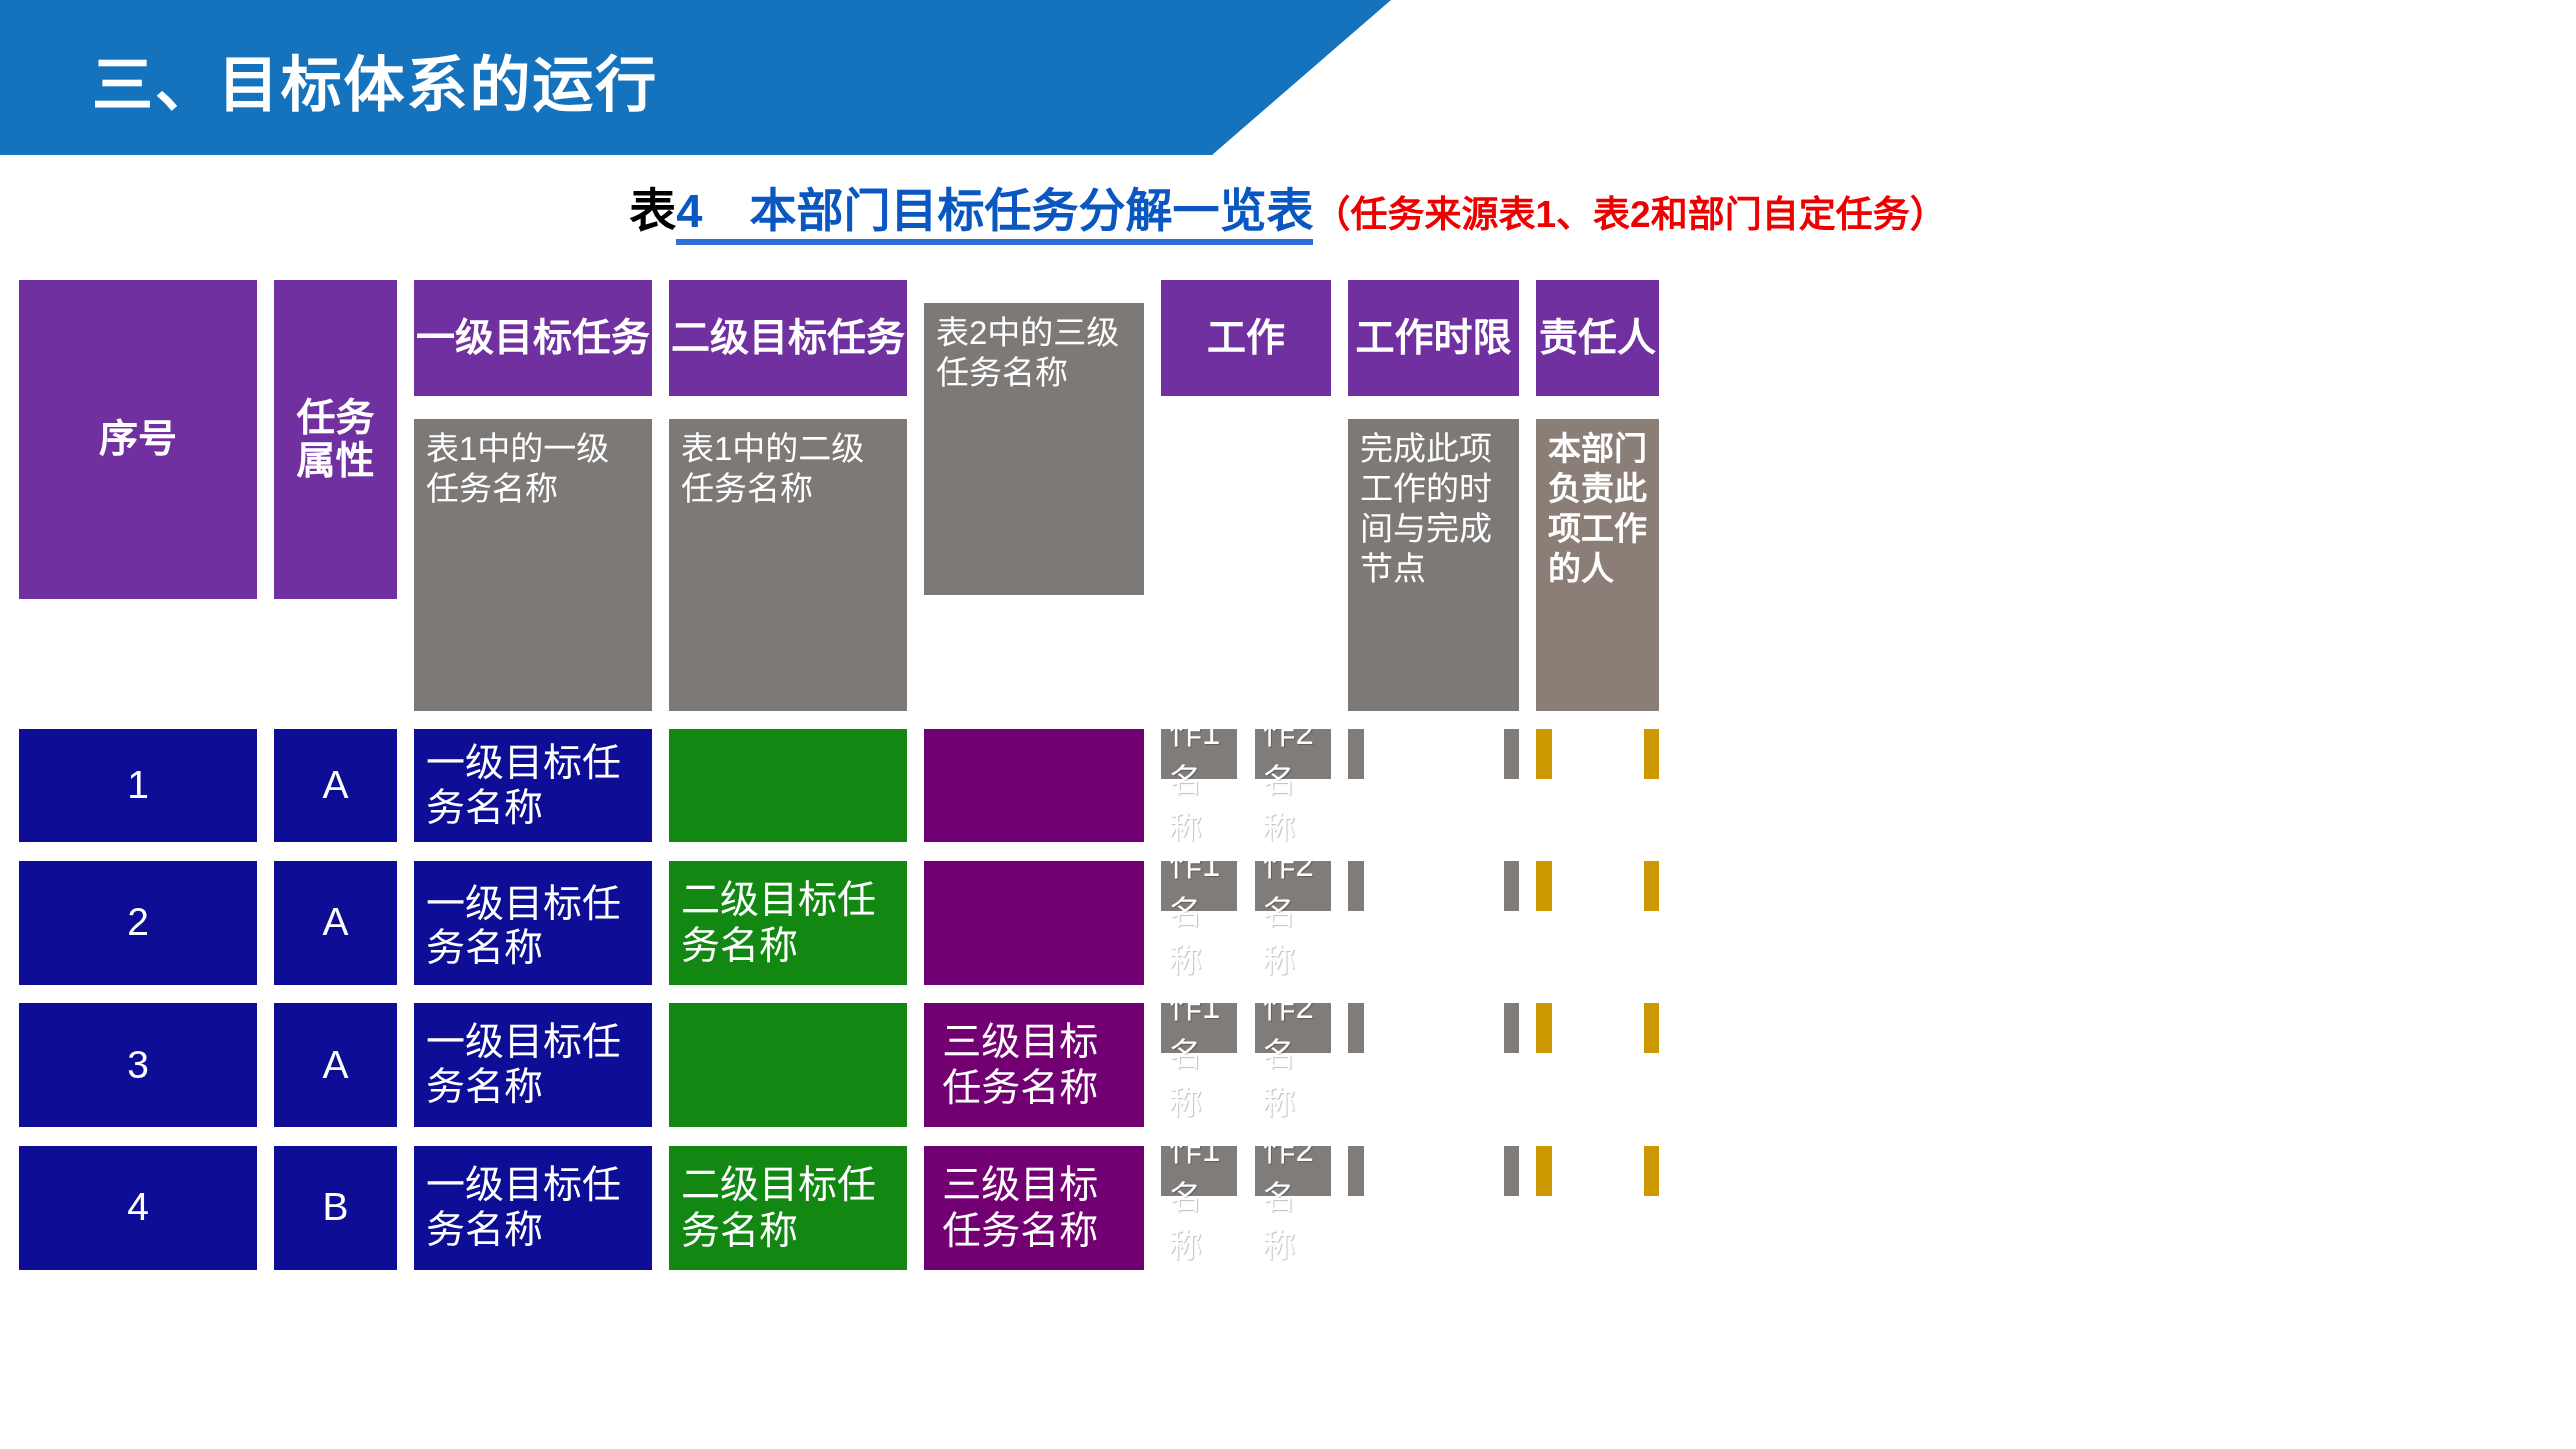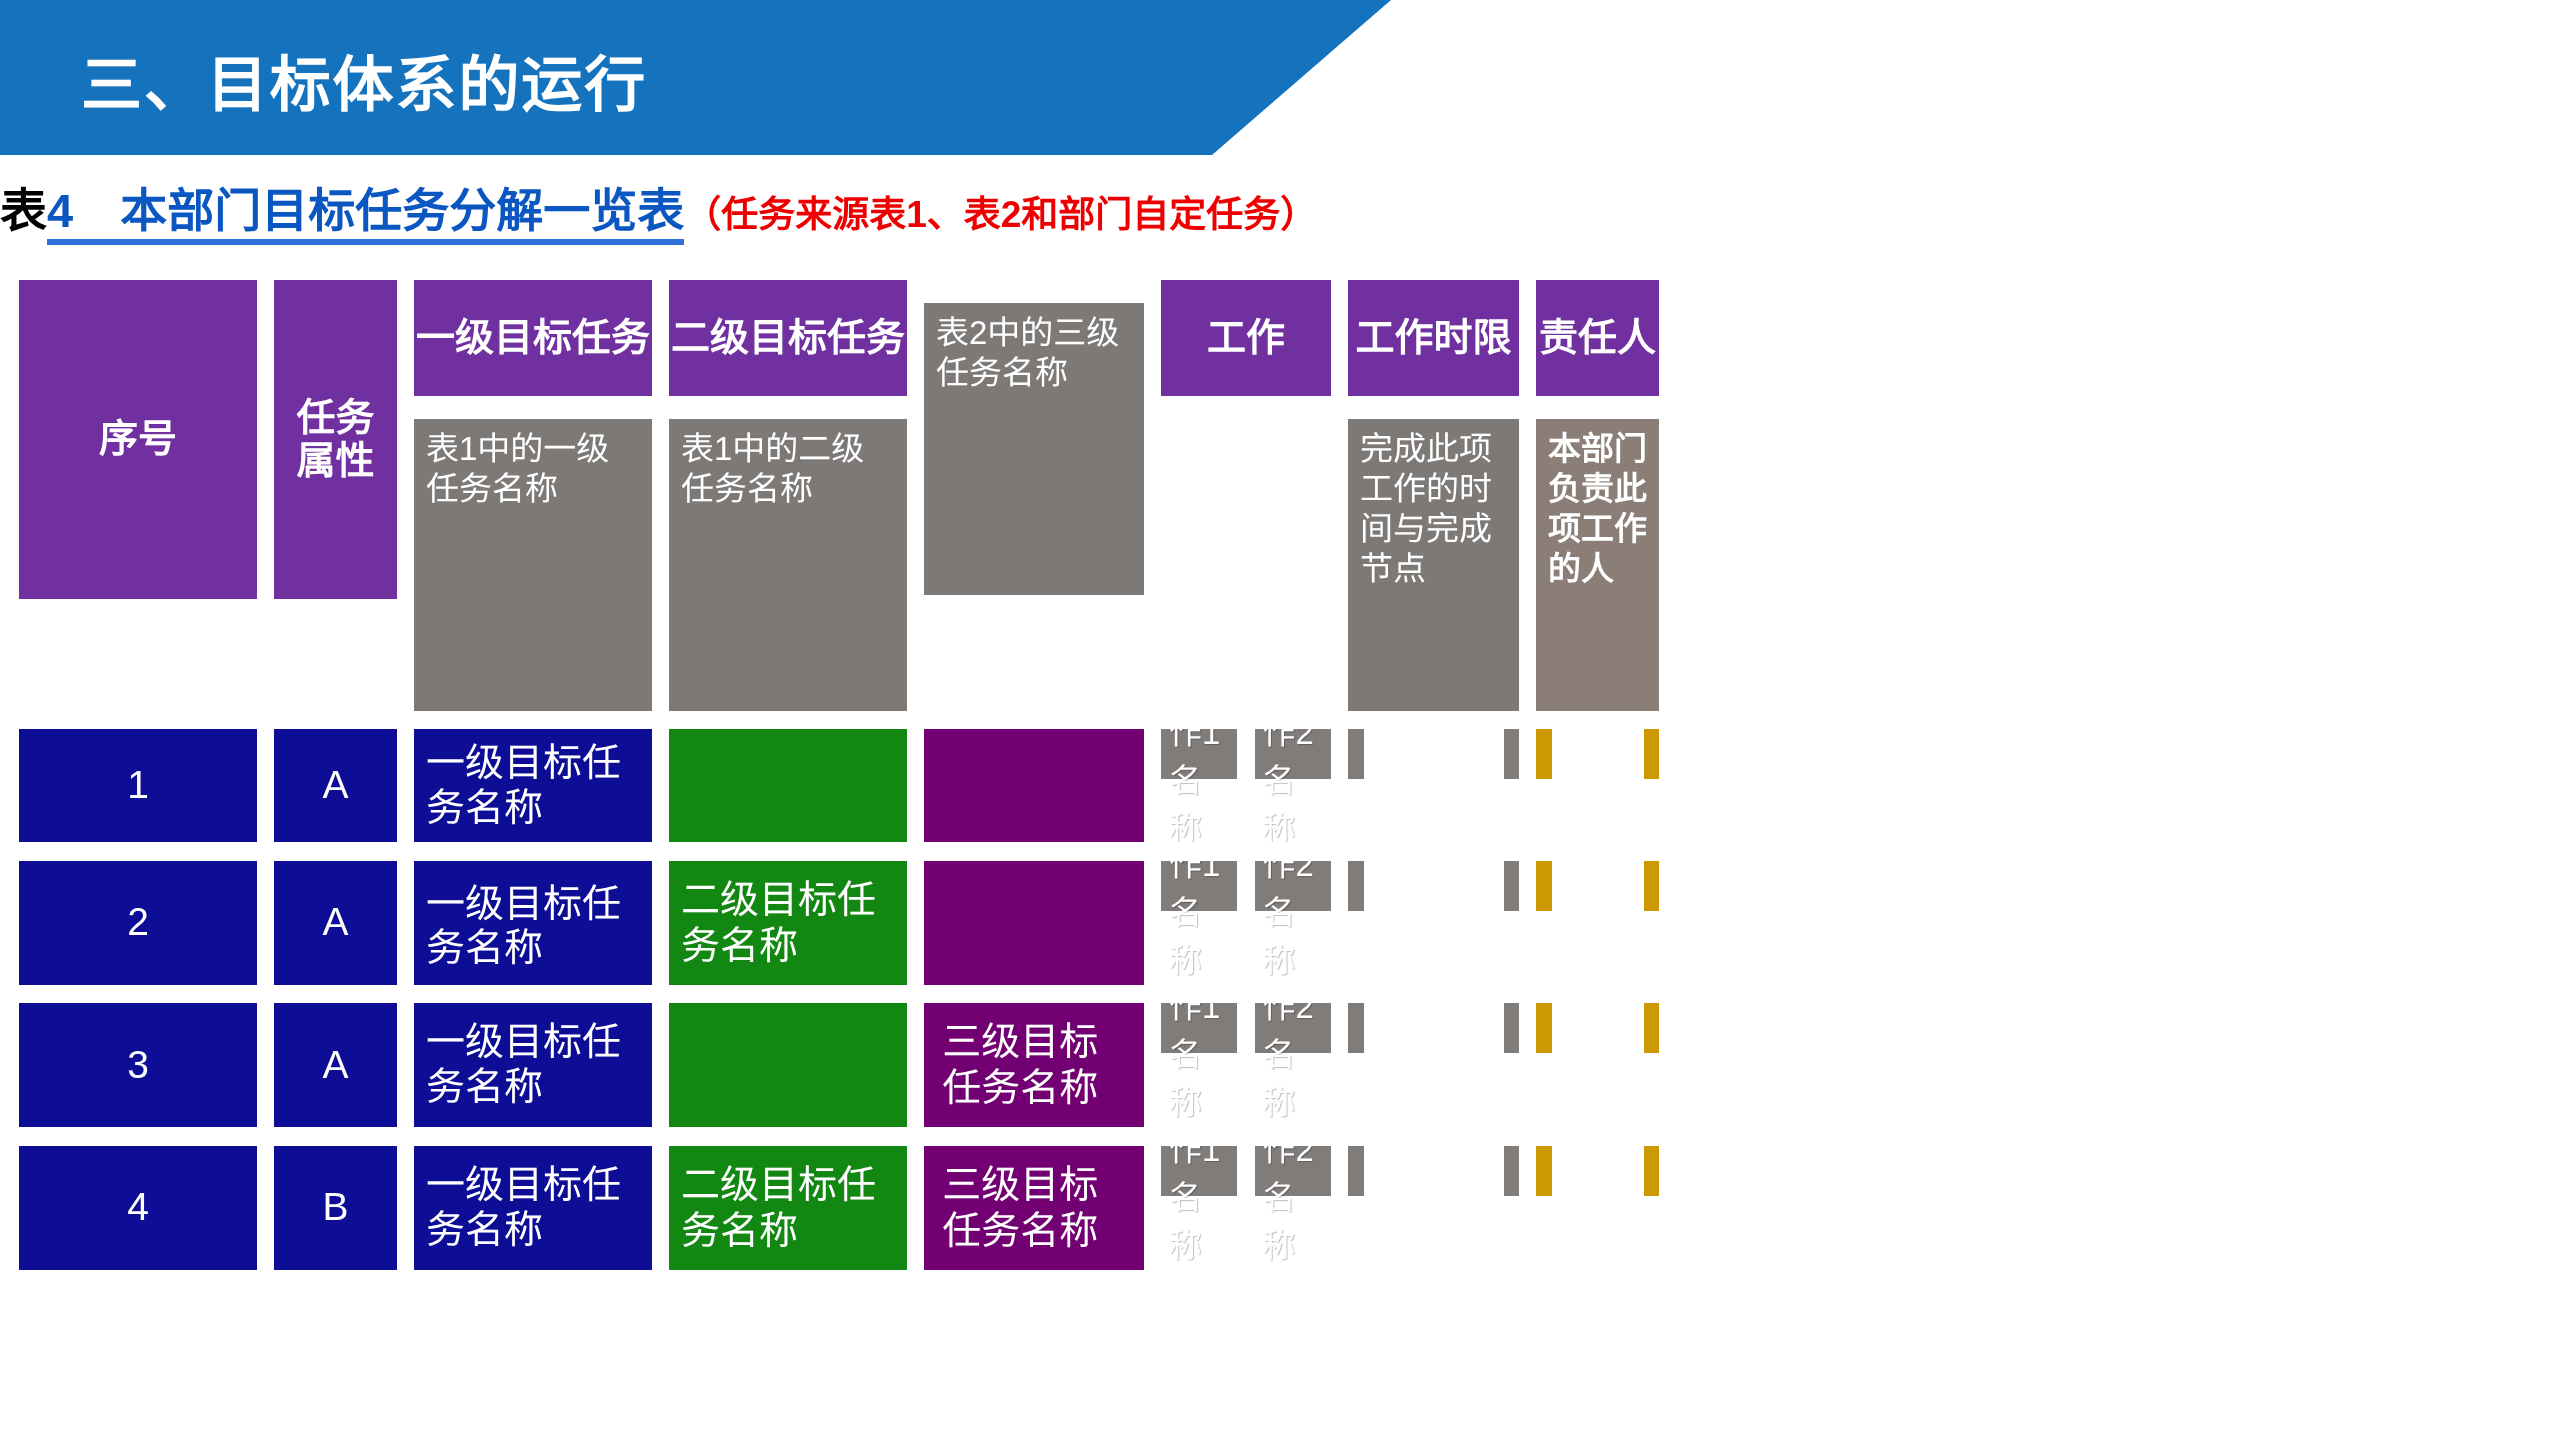--- a/index.html
+++ b/index.html
@@ -16,39 +16,39 @@
   #banner{
     position:absolute;left:0;top:0;width:1391px;height:155px;
     overflow:hidden;
   }
   #banner-shape{
     position:absolute;left:0;top:0;width:100%;height:100%;
     background:#1573BE;
     clip-path:polygon(0 0, 1391px 0, 1212px 155px, 0 155px);
   }
   #banner-title{
-    position:absolute;left:81px;top:35px;
+    position:absolute;left:92px;top:35px;
     color:#ffffff;
     font-size:61px;font-weight:bold;letter-spacing:1.9px;
     white-space:nowrap;
     z-index:2;
   }
   #subtitle{
     position:absolute;left:787px;top:42px;
     color:#1573BE;
     font-size:47px;
     font-family:"Liberation Serif","DejaVu Serif",serif;
     letter-spacing:4.8px;
     white-space:nowrap;
   }
 
   
   #table-title{
     position:absolute;left:0;top:172px;width:2576px;
-    text-align:left;white-space:nowrap;
+    text-align:center;white-space:nowrap;
   }
   #table-title span{
     font-size:47px;font-weight:bold;vertical-align:baseline;
   }
   .tt-black{color:#000000;}
   .tt-blue{color:#0A57C2;border-bottom:6.8px solid #2E6FD9;padding-bottom:1.9px;}
   .tt-red{color:#EE0000;font-size:37px !important;}
 
   
   #table{

